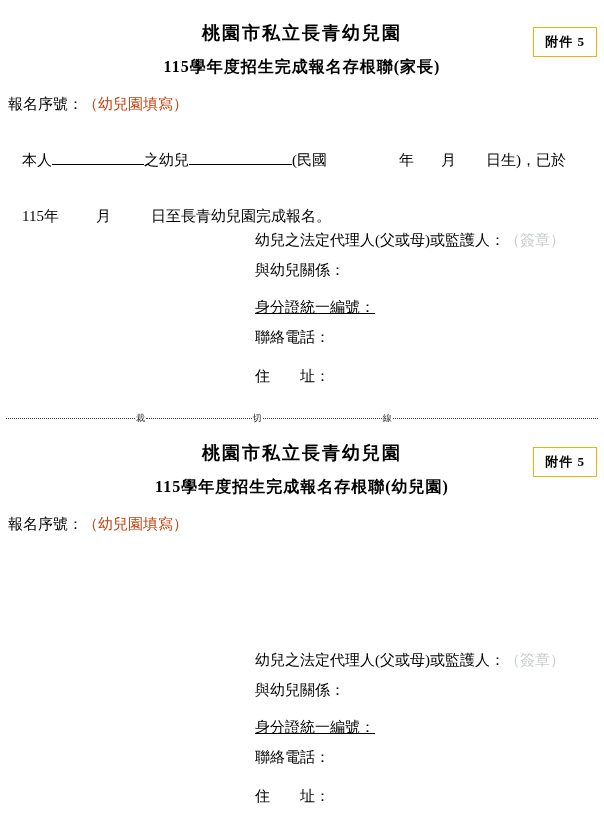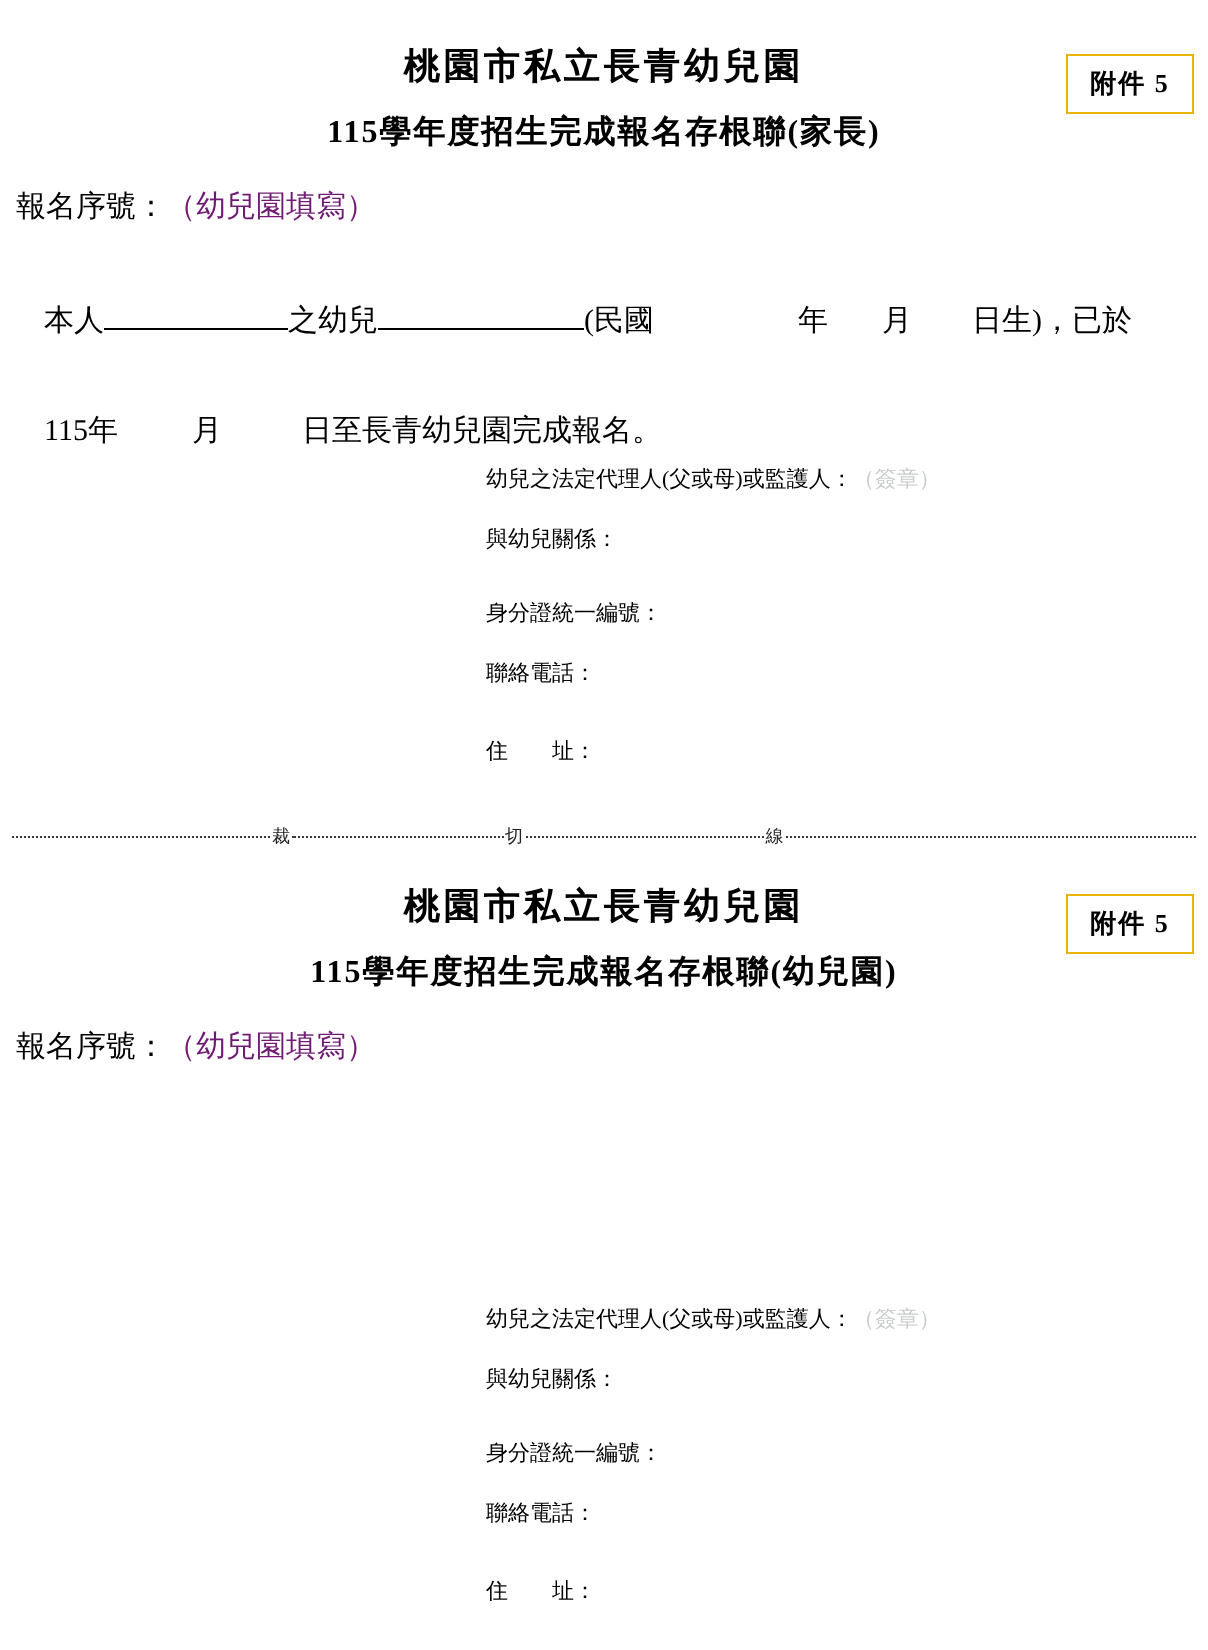--- a/index.html
+++ b/index.html
@@ -28,28 +28,28 @@
   .attach{
     position:absolute;top:27px;left:533px;width:62px;height:28px;
     border:1px solid #eab308;background:#fff;
     display:flex;align-items:center;justify-content:center;
     font-size:13px;font-weight:700;letter-spacing:1px;
   }
   .serial{position:absolute;top:95px;left:8px;font-size:15px;line-height:19px;}
   .line{position:absolute;left:22px;font-size:15px;line-height:20px;white-space:nowrap;text-align:right;}
   .l1{top:150px;}
   .l2{top:206px;}
-  .field{position:absolute;left:243px;font-size:11px;line-height:19px;white-space:nowrap;}
+  .field{position:absolute;left:255px;font-size:15px;line-height:19px;white-space:nowrap;}
   .f-guardian{top:231px;}
   .f-relation{top:261px;}
-  .f-id{top:298px;}
+  .f-id{top:298px;text-decoration:underline;}
   .f-phone{top:328px;}
   .f-address{top:367px;}
 
-  .gray1{color:#701a75;}
+  .gray1{color:#c2410c;}
   .gray2{color:#c8cccc;}
 
   .blank{display:inline-block;height:14px;border-bottom:1px solid #000;vertical-align:baseline;}
   .b1{width:92px;}
   .b2{width:103px;}
   .sp{display:inline-block;height:1px;}
   .spA{width:72px;}
   .spB{width:27px;}
   .spC{width:30px;}
   .spD{width:37px;}

